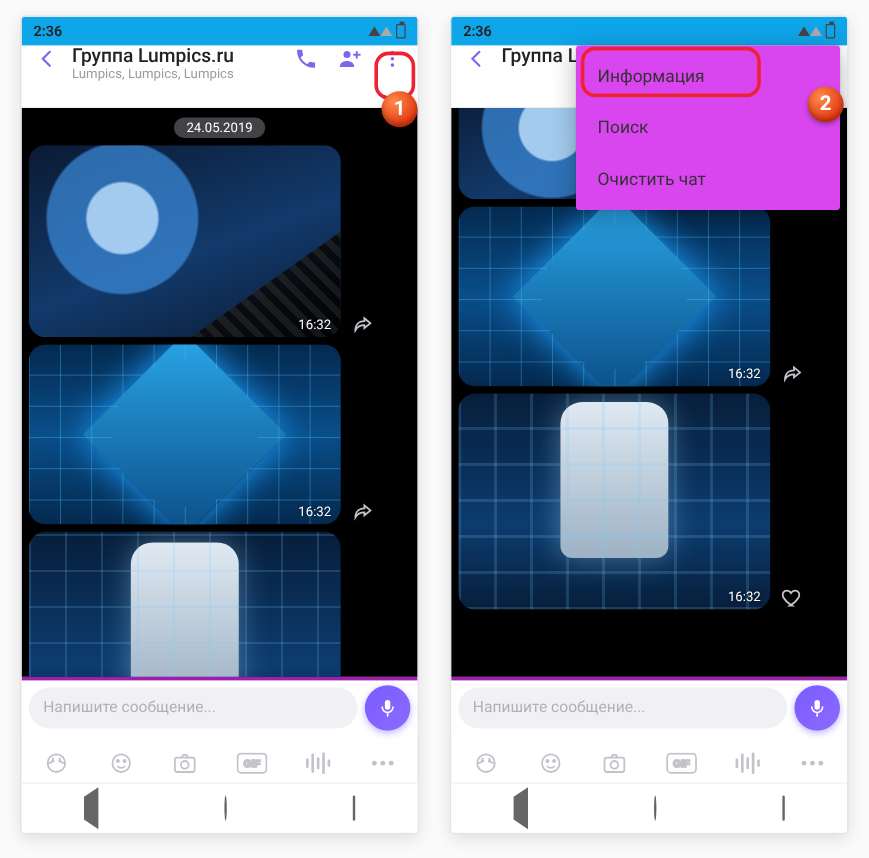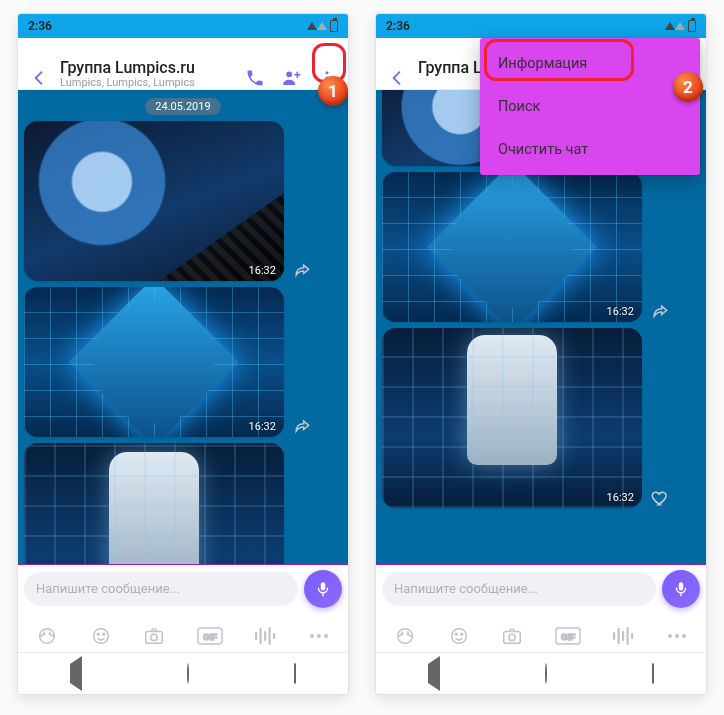--- a/index.html
+++ b/index.html
@@ -39,34 +39,34 @@
   .tri { width:0;height:0;border-left:5px solid transparent;border-right:5px solid transparent;border-bottom:8px solid #444;}
   .tri2 { width:0;height:0;border-left:5px solid transparent;border-right:5px solid transparent;border-bottom:8px solid #aaa;margin-left:-3px;}
   .batt { width:8px;height:12px;border:1px solid #444;border-radius:1px;position:relative;}
   .batt::after{content:"";position:absolute;top:-3px;left:2px;width:4px;height:2px;background:#444;}
   
   .appheader {
     height: 52px;
     background:#fff;
     border-bottom:1px solid #eee;
     display:flex;
-    align-items:flex-end;
+    align-items:flex-start;
     padding:0 6px 0 10px;
     gap:10px;
   }
   .titleblock { flex:1; line-height:1.1; overflow:hidden;}
   .chat-title { font-size:16px; color:#222; font-weight:500; white-space:nowrap;}
   .chat-sub { font-size:11px; color:#9a9aa2; white-space:nowrap;}
   .hdr-icons { display:flex; align-items:center; gap:14px; padding-right:4px;}
   .icon-btn { color:#7b68ee; width:22px; height:22px; display:flex;align-items:center;justify-content:center;}
   
   .chatbody {
     flex:1;
     overflow:hidden;
-    background:#0369a1;
+    background:#000000;
     position:relative;
     padding:4px 6px 0 6px;
   }
   .daychip {
     margin:4px auto 6px;
     font-size:11px;
     color:#fff;
     background:rgba(120,120,130,.55);
     border-radius:10px;
     padding:2px 10px;
@@ -117,21 +117,21 @@
   .img3::before{content:"";position:absolute;left:50%;top:40%;width:90px;height:130px;transform:translate(-50%,-50%);
     background:linear-gradient(180deg,#dfe9f2,#9db2c4);border-radius:18px 18px 10px 10px;box-shadow:0 0 25px rgba(160,220,255,.4);}
   .img3::after{content:"";position:absolute;inset:0;
     background:
      repeating-linear-gradient(90deg, rgba(120,200,255,.18) 0 2px, transparent 2px 30px),
      repeating-linear-gradient(0deg, rgba(120,200,255,.18) 0 2px, transparent 2px 30px);
   }
   .img-lg-h { height:180px;}
   
   .inputbar {
-    height:48px; background:#fff; border-top:1px solid #a21caf;
+    height:48px; background:#fff; border-top:3px solid #a21caf;
     display:flex; align-items:center; gap:6px; padding:0 6px;
   }
   .composer {
     flex:1; height:34px; border-radius:17px; background:#f1f1f5;
     display:flex; align-items:center; padding:0 12px; color:#b0b0b8; font-size:13px;
   }
   .voice-btn {
     width:38px;height:38px;border-radius:50%;
     background:linear-gradient(135deg,#7a5cff,#8b6bff);
     display:flex;align-items:center;justify-content:center;color:#fff;

